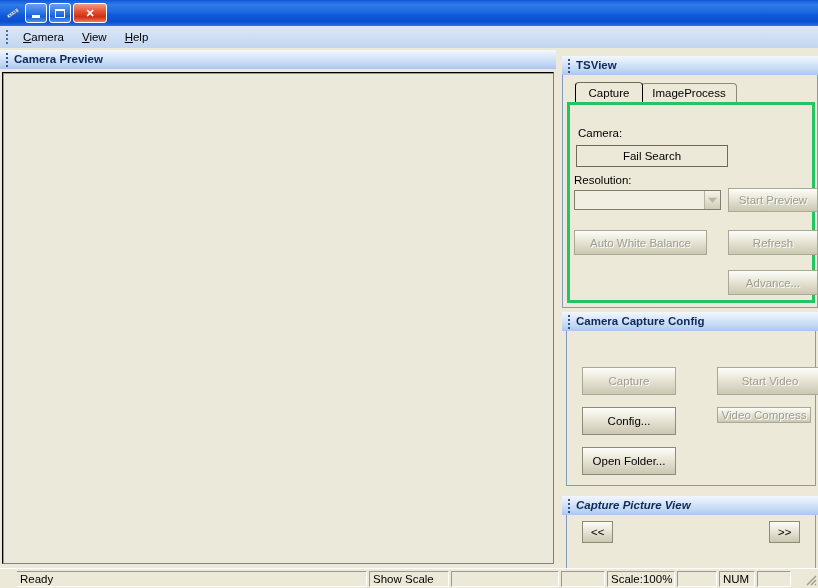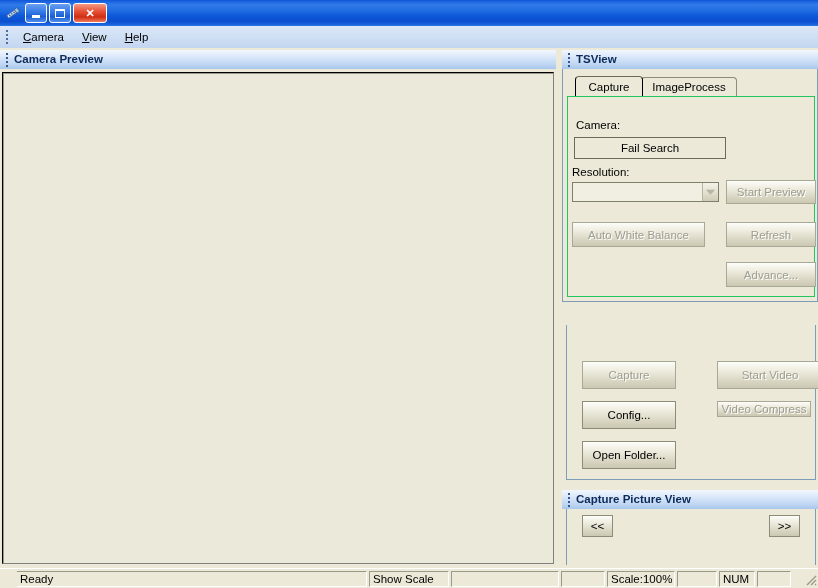--- a/index.html
+++ b/index.html
@@ -120,21 +120,21 @@
 
   
   #splitter {
     position: absolute; left: 556px; top: 50px; width: 6px; height: 515px;
     background: #ece9d8;
     cursor: col-resize;
   }
 
   
   #rightpane {
-    position: absolute; left: 562px; top: 50px; width: 256px; height: 515px;
+    position: absolute; left: 562px; top: 56px; width: 256px; height: 515px;
   }
   .rpanel { position: absolute; left: 0; width: 256px; }
 
   .panel-body {
     background: #ece9d8;
     border: 1px solid #7e9db9;
     border-top: none;
     box-sizing: border-box;
     position: relative;
   }
@@ -158,21 +158,21 @@
   .tab.active {
     background: #ece9d8;
     z-index: 3;
     border-color: #000000;
     border-top-color: #6b6b5a;
     height: 20px;
   }
   .tabclient {
     position: absolute; left: 6px; right: 2px; top: 19px; bottom: 2px;
     background: #ece9d8;
-    border: 1px solid #22c55e;
+    border: 3px solid #22c55e;
     box-sizing: border-box;
   }
 
   .lbl { position: absolute; font-size: 11.5px; color: #000; white-space: nowrap; }
 
   .statictext {
     position: absolute;
     background: #ece9d8;
     border: 1px solid #6b6b5a;
     box-sizing: border-box;
@@ -353,20 +353,29 @@
 
           <div class="btn disabled" style="left:158px; top:165px; width:90px; height:25px;">
             <span>Advance...</span>
           </div>
 
         </div>
       </div>
     </div>
 
     <div class="rpanel" style="top:256px; height:182px;">
+      <div class="panel-header">
+        <span class="gripdots">
+            <i></i>
+            <i></i>
+            <i></i>
+            <i></i>
+          </span>
+        <span class="ptitle">Camera Capture Config</span>
+      </div>
       <div class="panel-body" style="position:absolute; left:4px; top:19px; width:250px; height:155px;">
 
         <div class="btn disabled" style="left:15px; top:36px; width:94px; height:28px;">
           <span>Capture</span>
         </div>
 
         <div class="btn disabled" style="left:150px; top:36px; width:106px; height:28px;">
           <span>Start Video</span>
         </div>
 
@@ -378,21 +387,21 @@
           <span>Video Compress</span>
         </div>
 
         <div class="btn" style="left:15px; top:116px; width:94px; height:28px;">
           <span>Open Folder...</span>
         </div>
 
       </div>
     </div>
 
-    <div class="rpanel" style="top:440px; height:75px;">
+    <div class="rpanel" style="top:440px; height:75px;font-style:italic;">
       <div class="panel-header">
         <span class="gripdots">
             <i></i>
             <i></i>
             <i></i>
             <i></i>
           </span>
         <span class="ptitle">Capture Picture View</span>
       </div>
       <div class="panel-body" style="position:absolute; left:4px; top:19px; width:250px; height:56px; border-bottom:none;">

